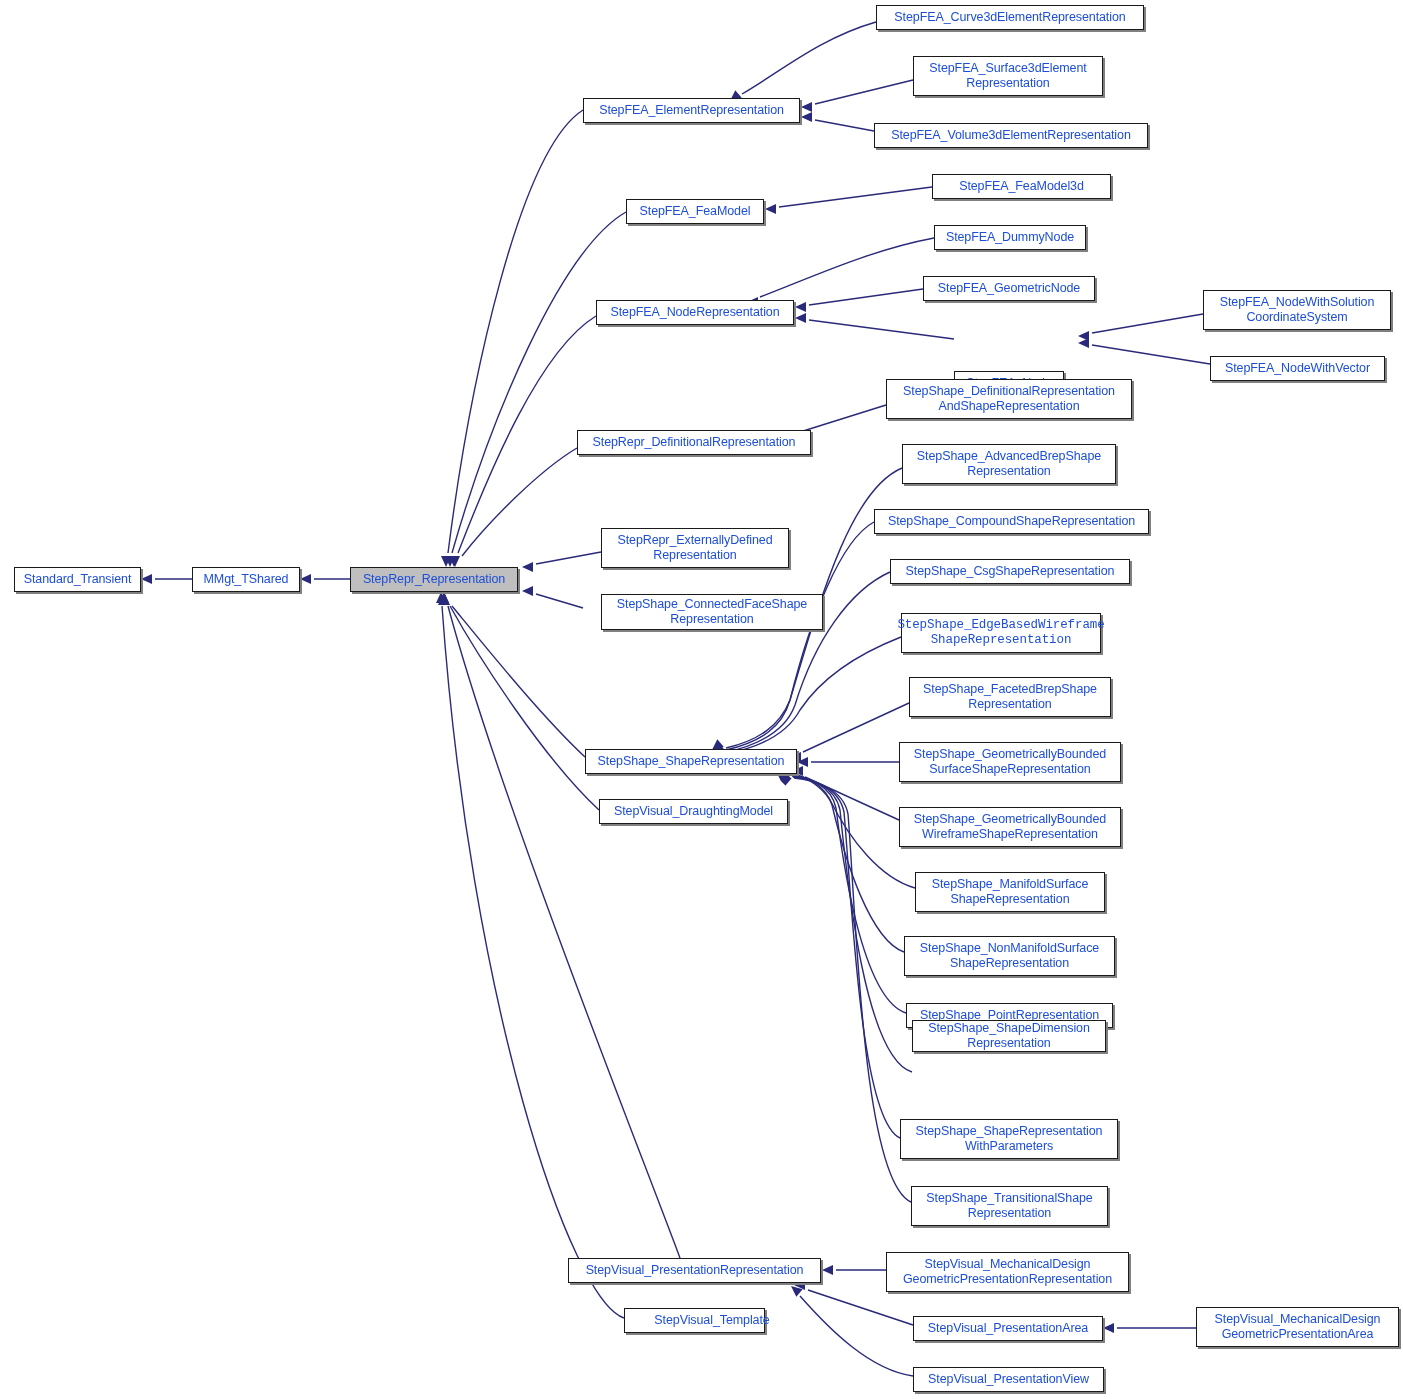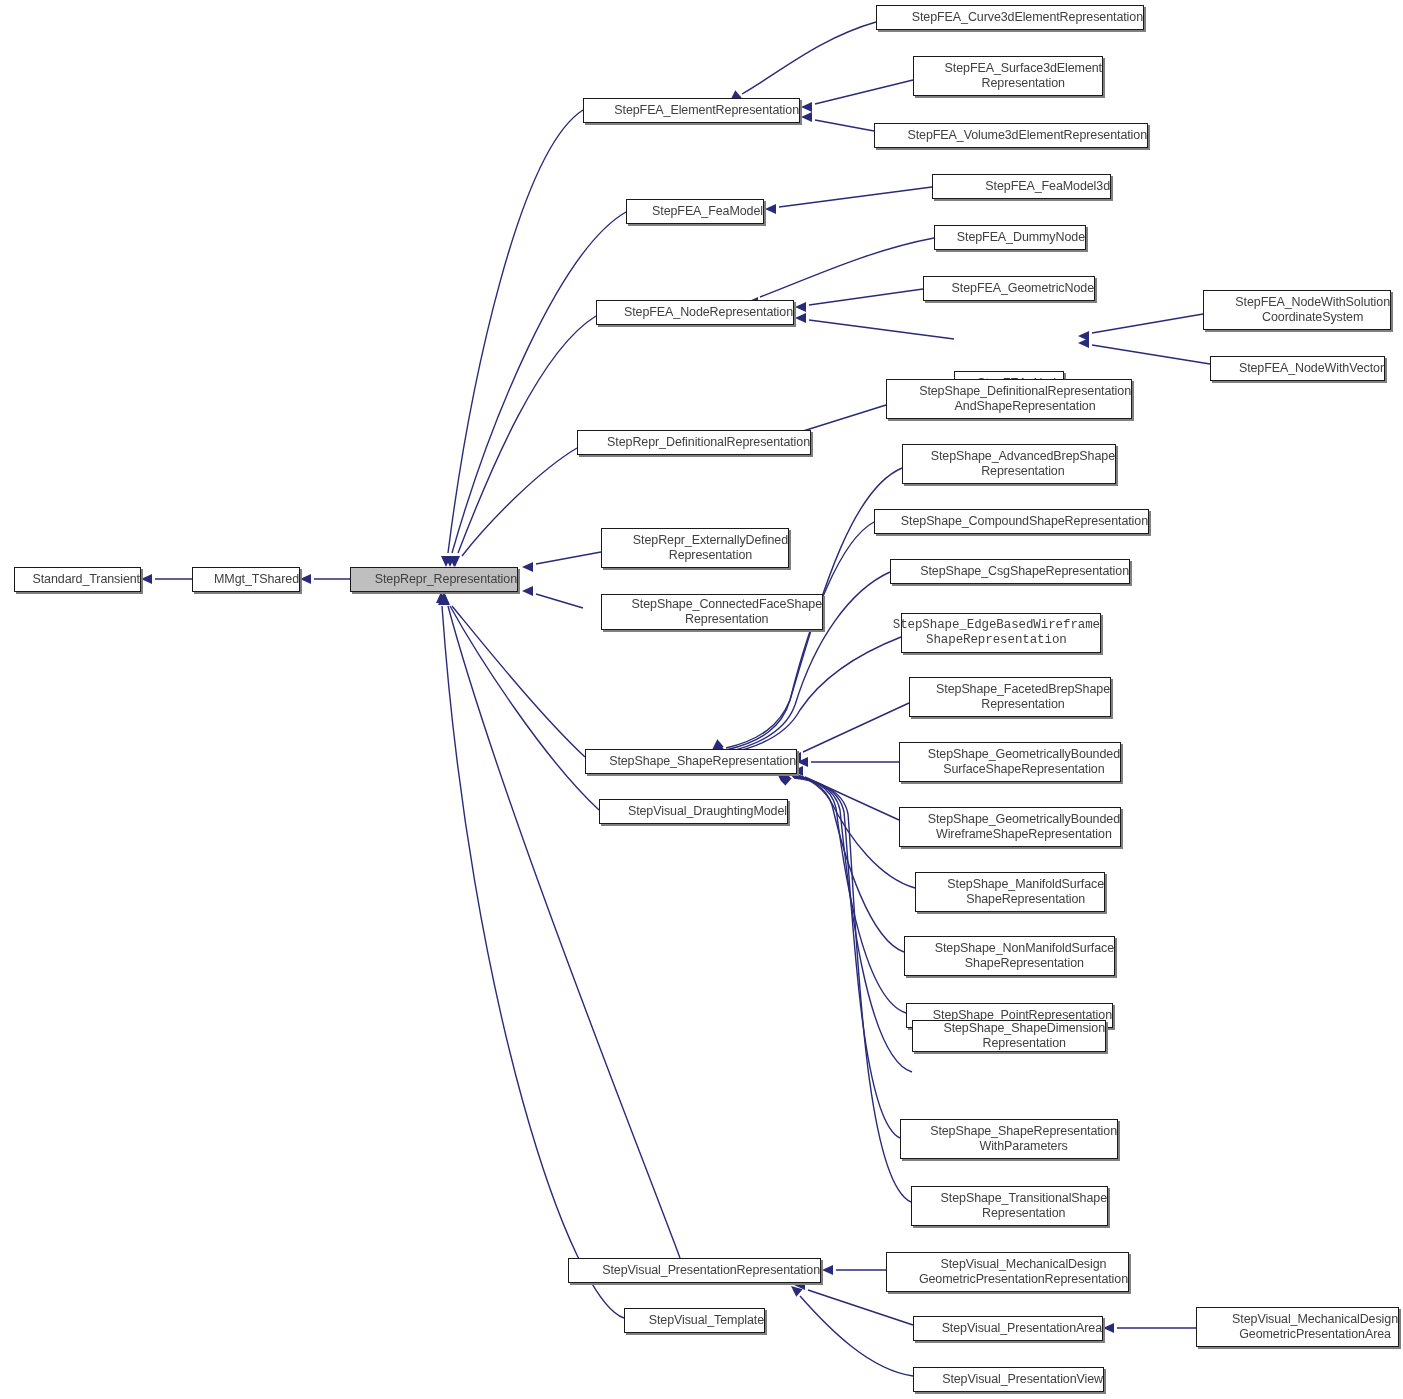--- a/index.html
+++ b/index.html
@@ -22,27 +22,27 @@
     top: 0;
     width: 1403px;
     height: 1399px;
     pointer-events: none;
   }
   .node {
     position: absolute;
     box-sizing: border-box;
     border: 1px solid #1a1a1a;
     background: #ffffff;
-    color: #404040;
+    color: #1d4ed8;
     font-size: 12.5px;
     line-height: 15px;
     text-align: center;
     display: flex;
     align-items: center;
-    justify-content: flex-end;
+    justify-content: center;
     white-space: pre-line;
     box-shadow: 2px 2px 0 0 #808080;
     letter-spacing: -0.1px;
     z-index: 5;
   }
   .node.root {
     background: #bfbfbf;
     border-color: #1a1a1a;
   }
 </style>

